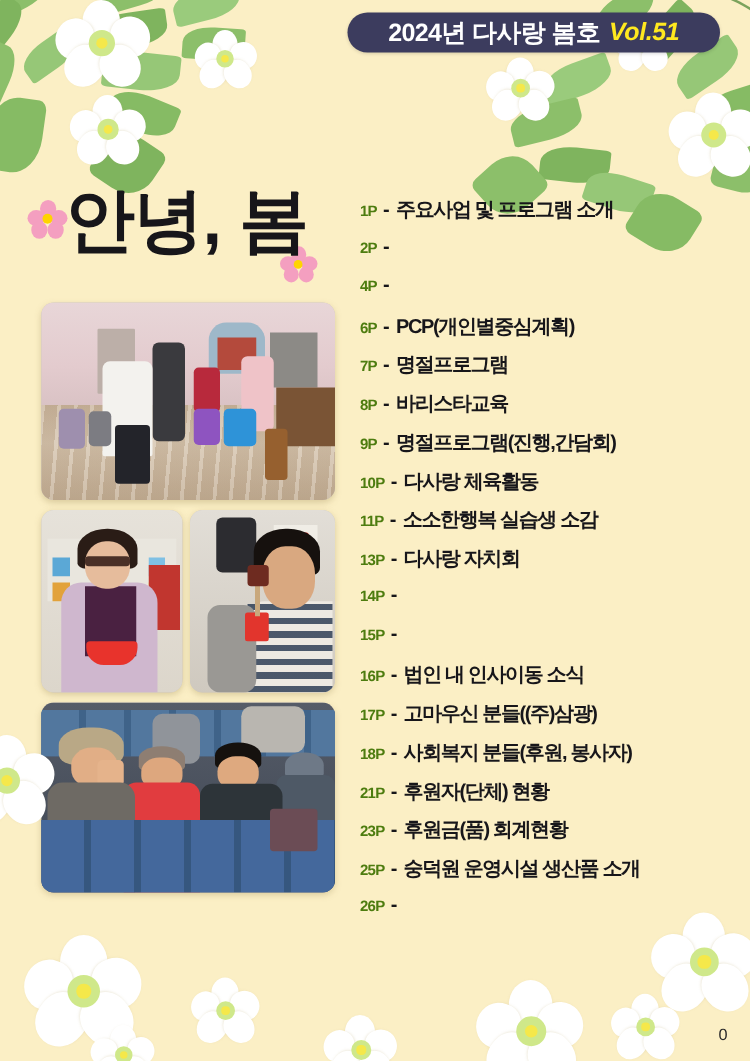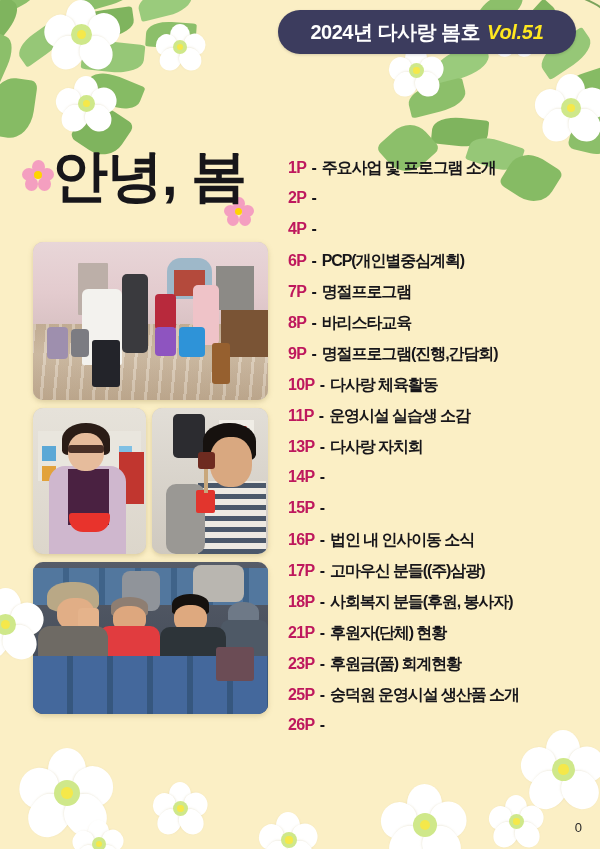--- a/index.html
+++ b/index.html
@@ -53,21 +53,21 @@
     border-radius:50%;
   }
   .pcenter {
     position:absolute; background:#FFD400; border-radius:50%;
   }
 
   
   #banner {
     position:absolute;
     left:278px; top:10px;
-    width:298px; height:44px;
+    width:298px; height:32px;
     background:#3C3C5E;
     border-radius:22px;
     display:flex; align-items:center; justify-content:center;
     gap:7px;
     z-index:30;
     box-shadow:0 1px 3px rgba(0,0,0,.15);
   }
   #banner .bt {
     color:#FFFFFF;
     font-size:20px;
@@ -194,22 +194,22 @@
     width:300px;
     z-index:20;
   }
   .toc-row {
     display:flex;
     align-items:baseline;
     height:31px;
     white-space:nowrap;
   }
   .toc-page {
-    color:#be185d;
-    font-size:16px;
+    color:#4d7c0f;
+    font-size:12px;
     font-weight:bold;
     letter-spacing:-0.6px;
   }
   .toc-dash {
     color:#17161A;
     font-size:16px;
     font-weight:bold;
     margin:0 5px;
   }
   .toc-title {
@@ -447,21 +447,21 @@
       <span class="toc-title">명절프로그램(진행,간담회)</span>
     </div>
     <div class="toc-row">
       <span class="toc-page">10P</span>
       <span class="toc-dash">-</span>
       <span class="toc-title">다사랑 체육활동</span>
     </div>
     <div class="toc-row">
       <span class="toc-page">11P</span>
       <span class="toc-dash">-</span>
-      <span class="toc-title">운영시설 실습생 소감</span>
+      <span class="toc-title">소소한행복 실습생 소감</span>
     </div>
     <div class="toc-row">
       <span class="toc-page">13P</span>
       <span class="toc-dash">-</span>
       <span class="toc-title">다사랑 자치회</span>
     </div>
     <div class="toc-row">
       <span class="toc-page">14P</span>
       <span class="toc-dash">-</span>
     </div>

